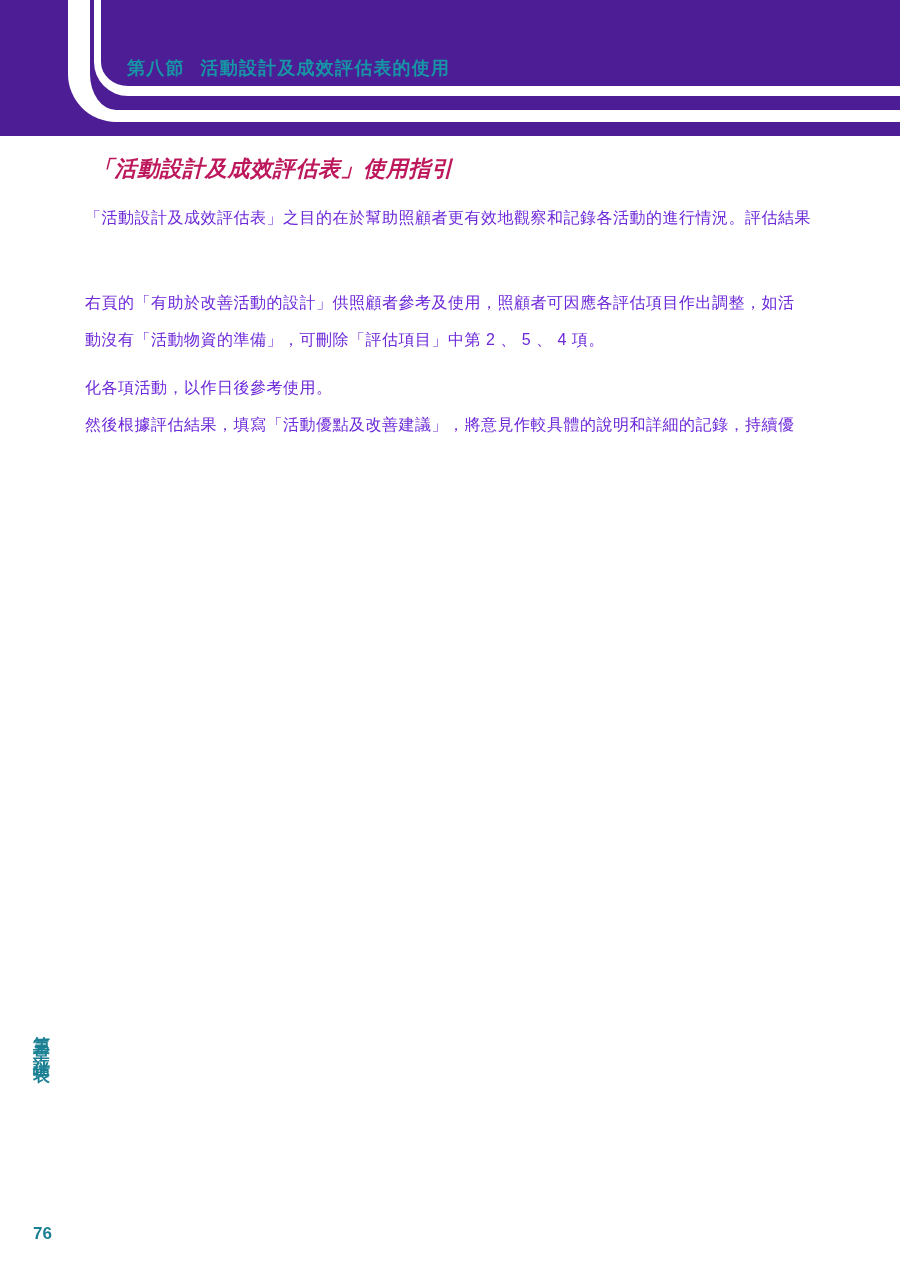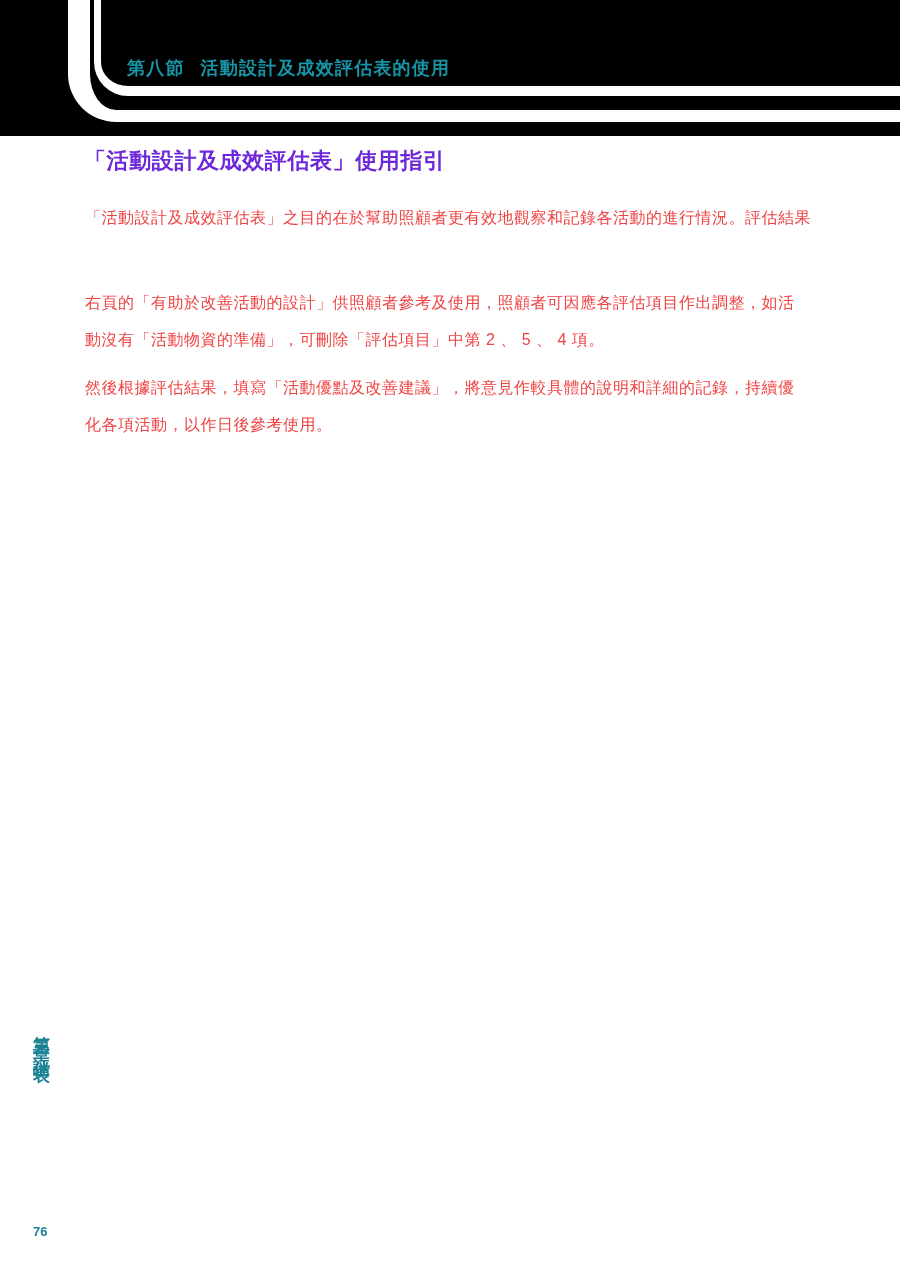--- a/index.html
+++ b/index.html
@@ -8,21 +8,21 @@
     width:900px;height:1274px;
     background:#ffffff;
     overflow:hidden;
     font-family:"Liberation Sans", sans-serif;
   }
 
   
   .header{
     position:absolute;top:0;left:0;
     width:900px;height:136px;
-    background:#000000;
+    background:#4c1d95;
     overflow:hidden;
   }
   .frame{
     position:absolute;
     border:0 solid #ffffff;
     box-sizing:border-box;
     background:transparent;
   }
   .frame-outer{
     left:68px;top:-60px;right:-60px;bottom:14px;
@@ -41,34 +41,35 @@
     font-size:18px;font-weight:bold;
     letter-spacing:1.2px;
     color:#1794a5;
     white-space:nowrap;
   }
   .header-text .sec-title{margin-left:16px;}
 
   
   .title{
     position:absolute;left:84px;top:146px;
-    margin:0;
+    margin:8px;
     font-size:22px;
     font-weight:600;
     letter-spacing:0.6px;
-    color:#6d28d9;
+    color:#be185d;
     white-space:nowrap;
+    font-style:italic;
   }
   .para{
     position:absolute;left:85px;
     width:760px;
     font-size:16px;
     letter-spacing:0.5px;
     line-height:37px;
-    color:#ef4444;
+    color:#6d28d9;
   }
   .para-1{top:199px;}
   .para-2{top:284px;}
   .para-3{top:369px;}
   .pline{display:block;white-space:nowrap;}
 
   
   .side{
     position:absolute;left:31px;top:1022px;
     color:#1b8093;
@@ -78,21 +79,21 @@
   .vtext{
     writing-mode:vertical-rl;
     text-orientation:upright;
     letter-spacing:4px;
     line-height:20px;
   }
   .vtext-gap{margin-top:10px;}
 
   .pagenum{
     position:absolute;left:33px;top:1224px;
-    font-size:13px;font-weight:bold;
+    font-size:17px;font-weight:bold;
     color:#1b8093;
   }
 </style>
 </head>
 <body>
 
 <div class="page">
 
   <header class="header">
     <div class="frame frame-outer"></div>
@@ -108,22 +109,22 @@
     <div class="para para-1">
       <span class="pline">「活動設計及成效評估表」之目的在於幫助照顧者更有效地觀察和記錄各活動的進行情況。評估結果</span>
     </div>
 
     <div class="para para-2">
       <span class="pline">右頁的「有助於改善活動的設計」供照顧者參考及使用，照顧者可因應各評估項目作出調整，如活</span>
       <span class="pline">動沒有「活動物資的準備」，可刪除「評估項目」中第 2 、 5 、 4 項。</span>
     </div>
 
     <div class="para para-3">
+      <span class="pline">化各項活動，以作日後參考使用。</span>
       <span class="pline">然後根據評估結果，填寫「活動優點及改善建議」，將意見作較具體的說明和詳細的記錄，持續優</span>
-      <span class="pline">化各項活動，以作日後參考使用。</span>
     </div>
   </main>
 
   <aside class="side">
     <div class="vtext">第三章</div>
     <div class="vtext vtext-gap">評估表</div>
   </aside>
 
   <div class="pagenum">76</div>
 

